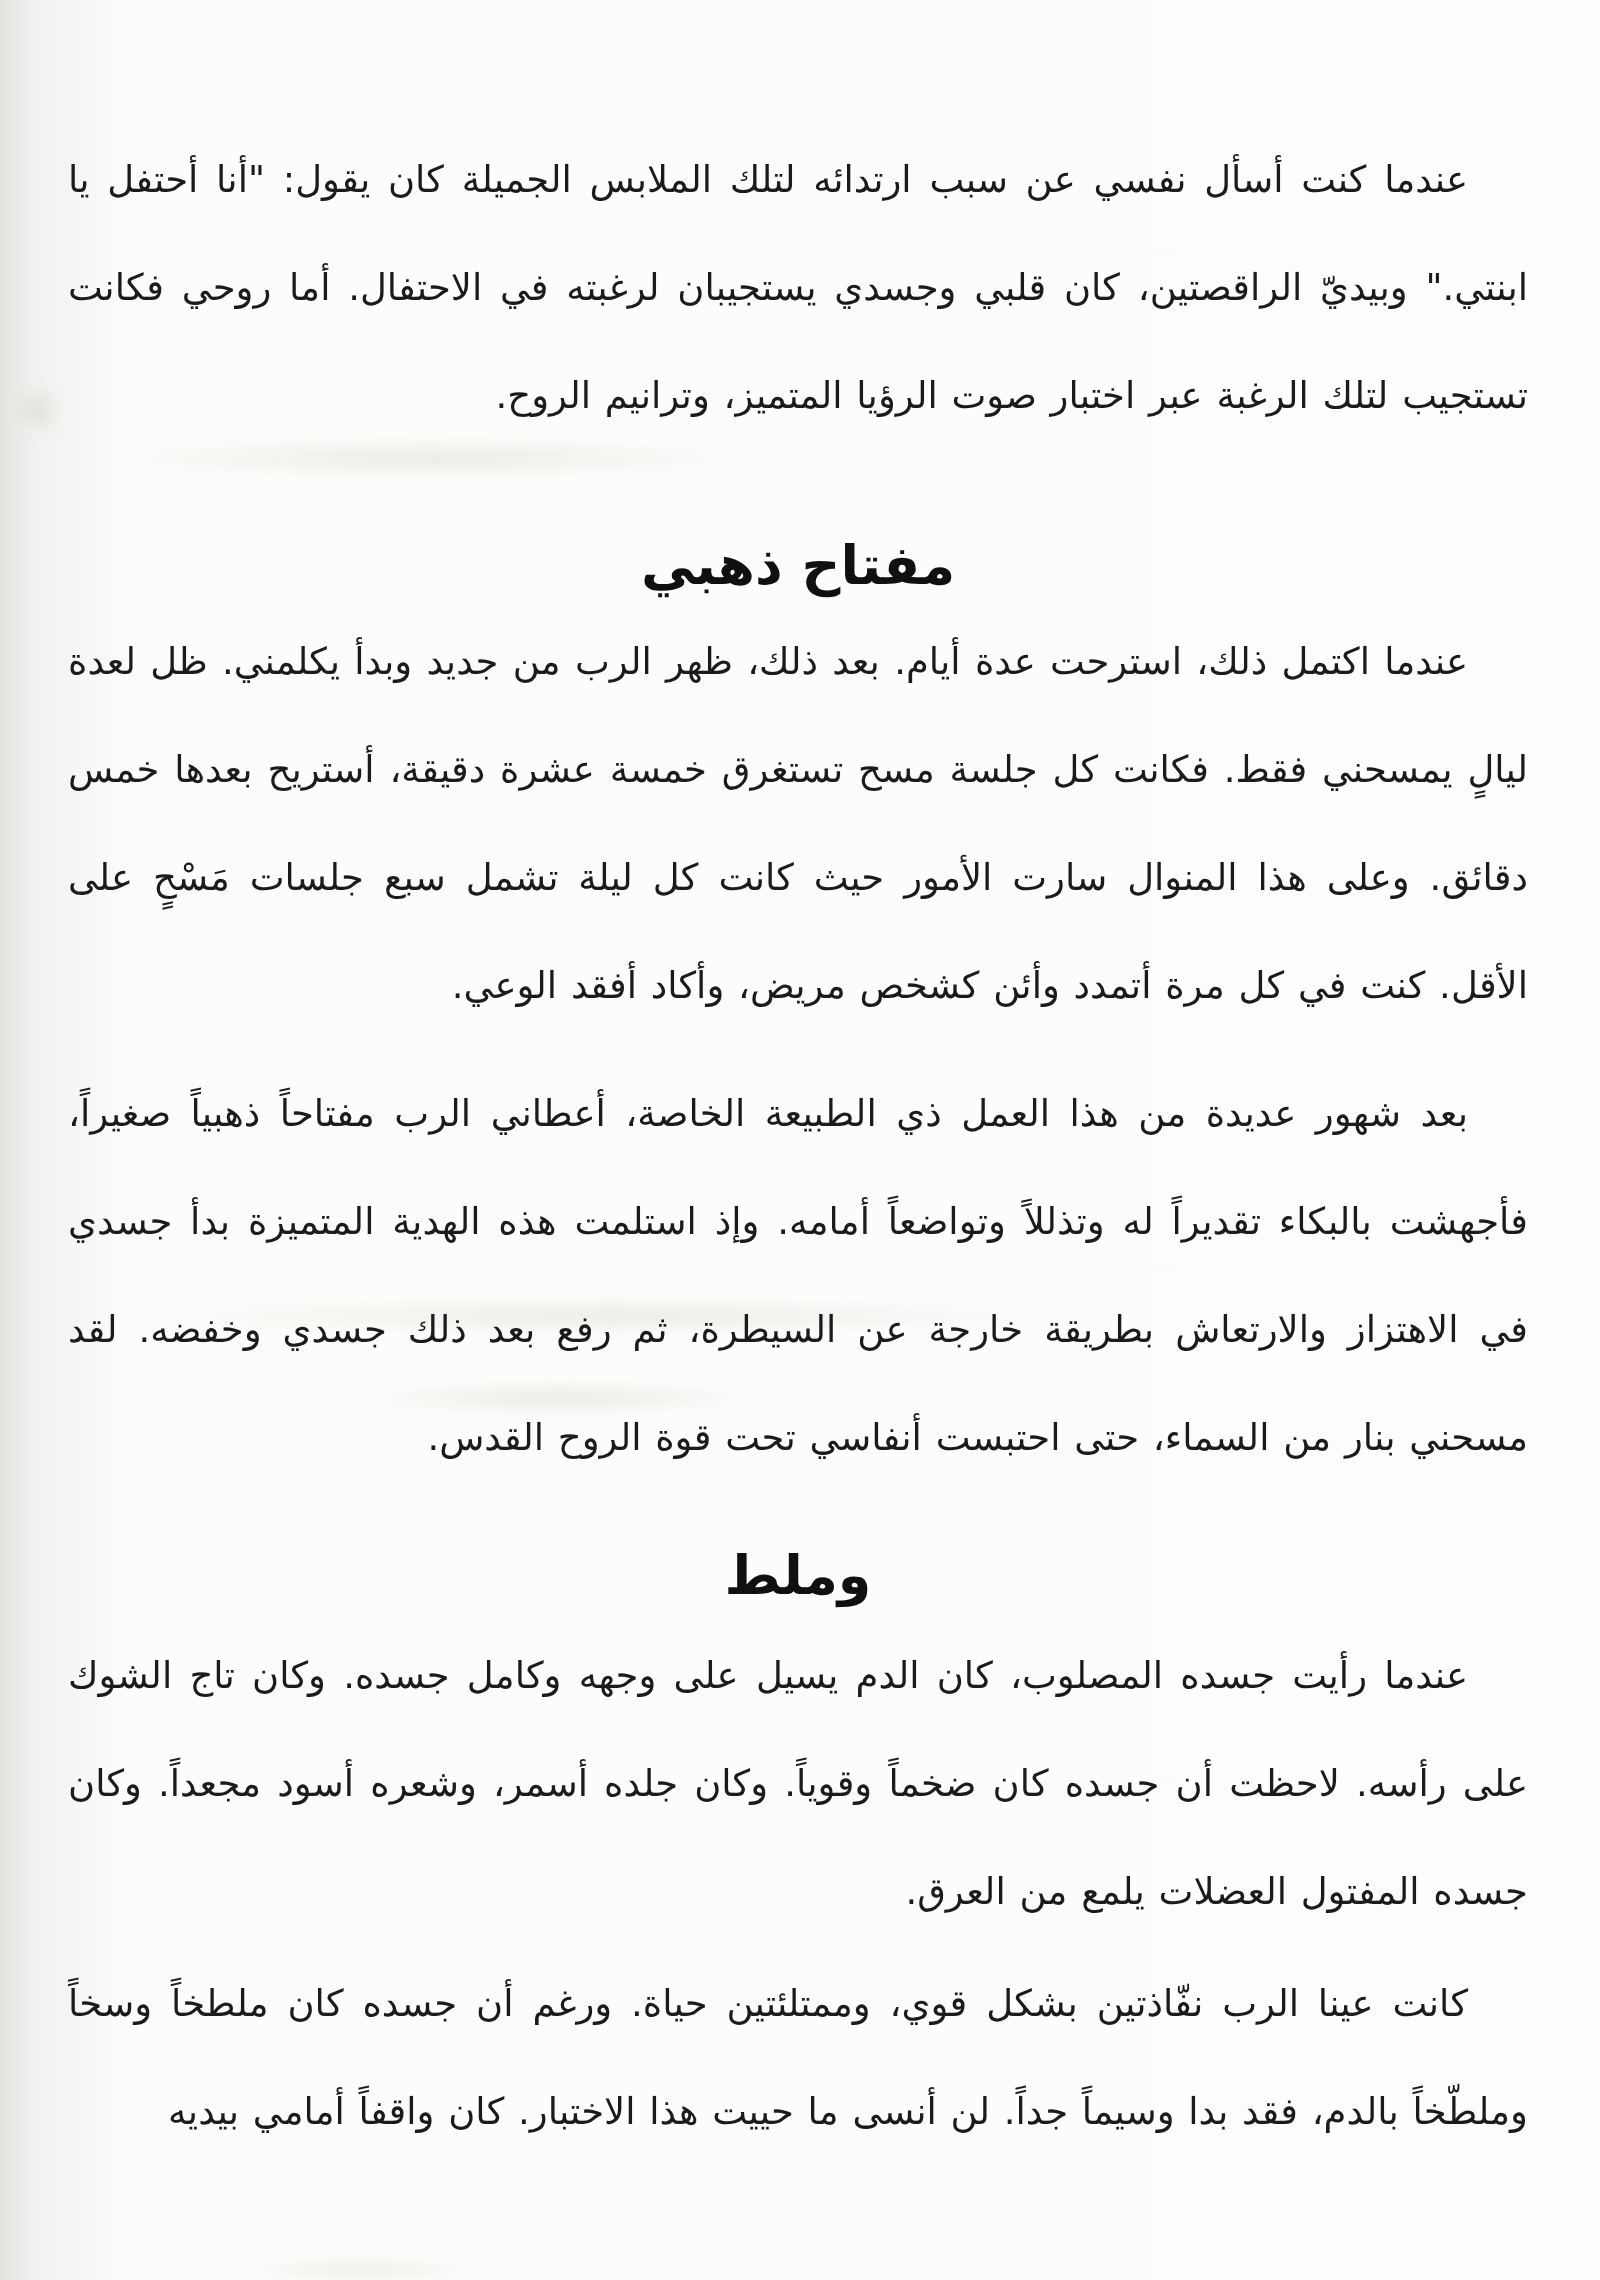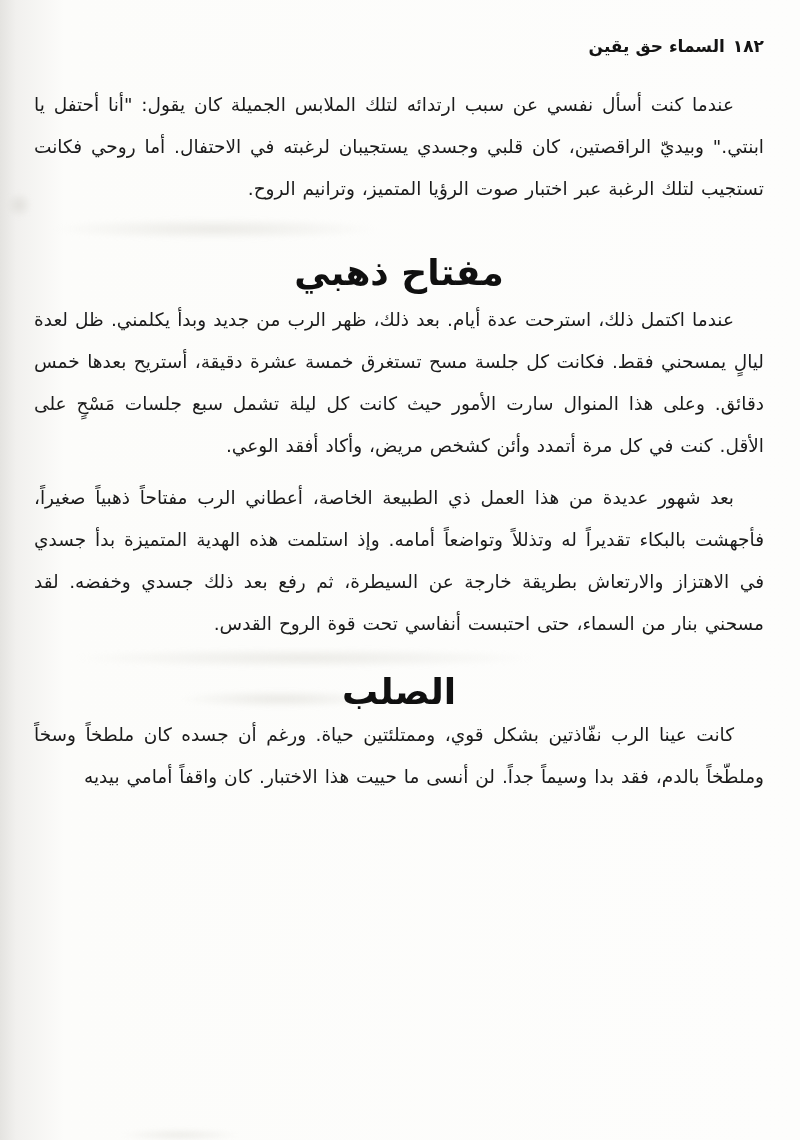--- a/index.html
+++ b/index.html
@@ -26,36 +26,36 @@
     text-align: right;
     font-size: 17px;
     font-weight: bold;
     letter-spacing: 0.5px;
     color: #141414;
     padding-left: 2px;
   }
   .page-header .sep { display: inline-block; width: 8px; }
   .body-paragraph {
     font-size: 18.5px;
-    line-height: 42px;
+    line-height: 54px;
     text-align: justify;
     text-justify: inter-word;
     text-indent: 30px;
     color: #1b1b1b;
     word-spacing: 1px;
   }
   .p1 { margin-top: 28px; }
   .p2 { margin-top: 10px; }
   .p3 { margin-top: 6px; }
   .p4 { margin-top: 16px; }
   .p5 { margin-top: 8px; }
   .p6 { margin-top: 2px; }
   .section-heading {
     text-align: center;
-    font-size: 36px;
+    font-size: 27px;
     font-weight: bold;
     color: #101010;
   }
   .h1 { margin-top: 42px; }
   .h2 { margin-top: 26px; }
   
   .artifact {
     position: absolute;
     z-index: 1;
     filter: blur(2px);
@@ -79,32 +79,30 @@
 <div class="page">
 
   <div class="artifact a1"></div>
   <div class="artifact a2"></div>
   <div class="artifact a3"></div>
   <div class="artifact a4"></div>
   <div class="artifact a5"></div>
 
   <div class="page-inner">
 
-    <div class="page-header">
-      <span>١٨٢</span><span class="sep"></span><span>السماء حق يقين</span>
-    </div>
 
     <p class="body-paragraph p1">عندما كنت أسأل نفسي عن سبب ارتدائه لتلك الملابس الجميلة كان يقول: "أنا أحتفل يا ابنتي." وبيديّ الراقصتين، كان قلبي وجسدي يستجيبان لرغبته في الاحتفال. أما روحي فكانت تستجيب لتلك الرغبة عبر اختبار صوت الرؤيا المتميز، وترانيم الروح.</p>
 
     <div class="section-heading h1">مفتاح ذهبي</div>
 
     <p class="body-paragraph p3">عندما اكتمل ذلك، استرحت عدة أيام. بعد ذلك، ظهر الرب من جديد وبدأ يكلمني. ظل لعدة ليالٍ يمسحني فقط. فكانت كل جلسة مسح تستغرق خمسة عشرة دقيقة، أستريح بعدها خمس دقائق. وعلى هذا المنوال سارت الأمور حيث كانت كل ليلة تشمل سبع جلسات مَسْحٍ على الأقل. كنت في كل مرة أتمدد وأئن كشخص مريض، وأكاد أفقد الوعي.</p>
 
     <p class="body-paragraph p2">بعد شهور عديدة من هذا العمل ذي الطبيعة الخاصة، أعطاني الرب مفتاحاً ذهبياً صغيراً، فأجهشت بالبكاء تقديراً له وتذللاً وتواضعاً أمامه. وإذ استلمت هذه الهدية المتميزة بدأ جسدي في الاهتزاز والارتعاش بطريقة خارجة عن السيطرة، ثم رفع بعد ذلك جسدي وخفضه. لقد مسحني بنار من السماء، حتى احتبست أنفاسي تحت قوة الروح القدس.</p>
 
-    <div class="section-heading h2">الصلب</div>
+    <div class="section-heading h2">وملط</div>
 
 
+    <p class="body-paragraph p5">عندما رأيت جسده المصلوب، كان الدم يسيل على وجهه وكامل جسده. وكان تاج الشوك على رأسه. لاحظت أن جسده كان ضخماً وقوياً. وكان جلده أسمر، وشعره أسود مجعداً. وكان جسده المفتول العضلات يلمع من العرق.</p>
 
     <p class="body-paragraph p6">كانت عينا الرب نفّاذتين بشكل قوي، وممتلئتين حياة. ورغم أن جسده كان ملطخاً وسخاً وملطّخاً بالدم، فقد بدا وسيماً جداً. لن أنسى ما حييت هذا الاختبار. كان واقفاً أمامي بيديه</p>
 
   </div>
 </div>
 
 </body></html>

